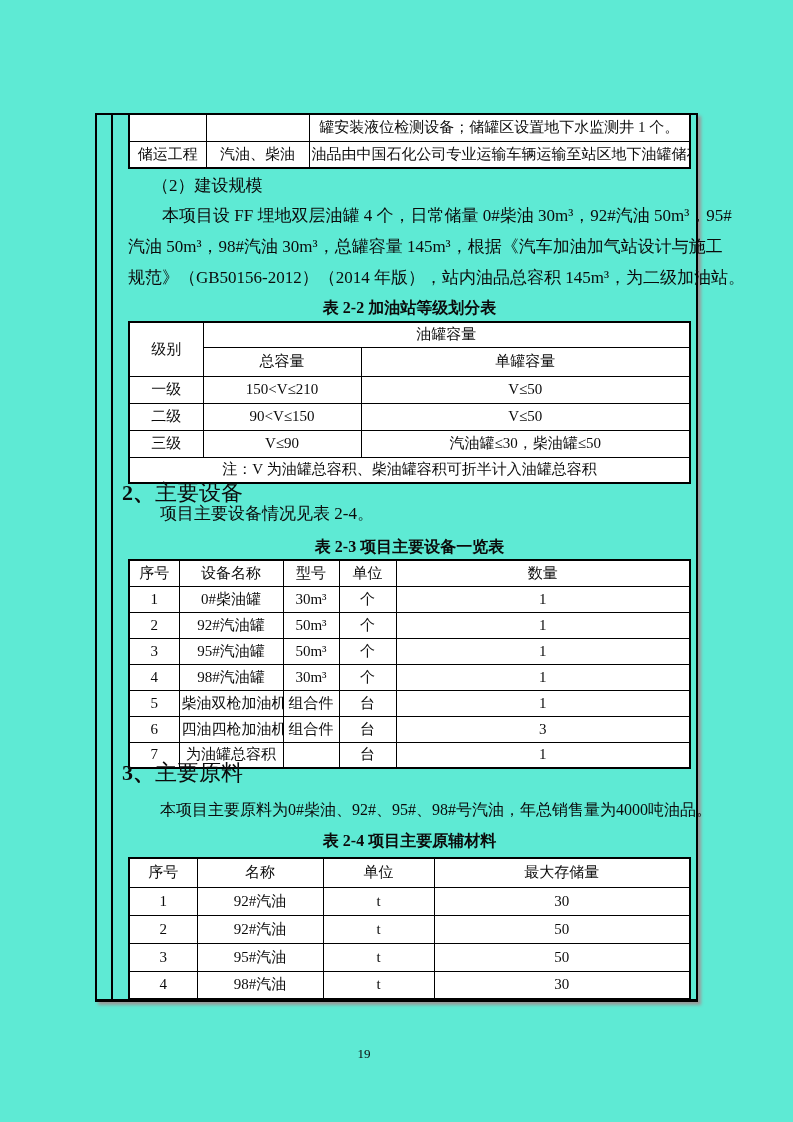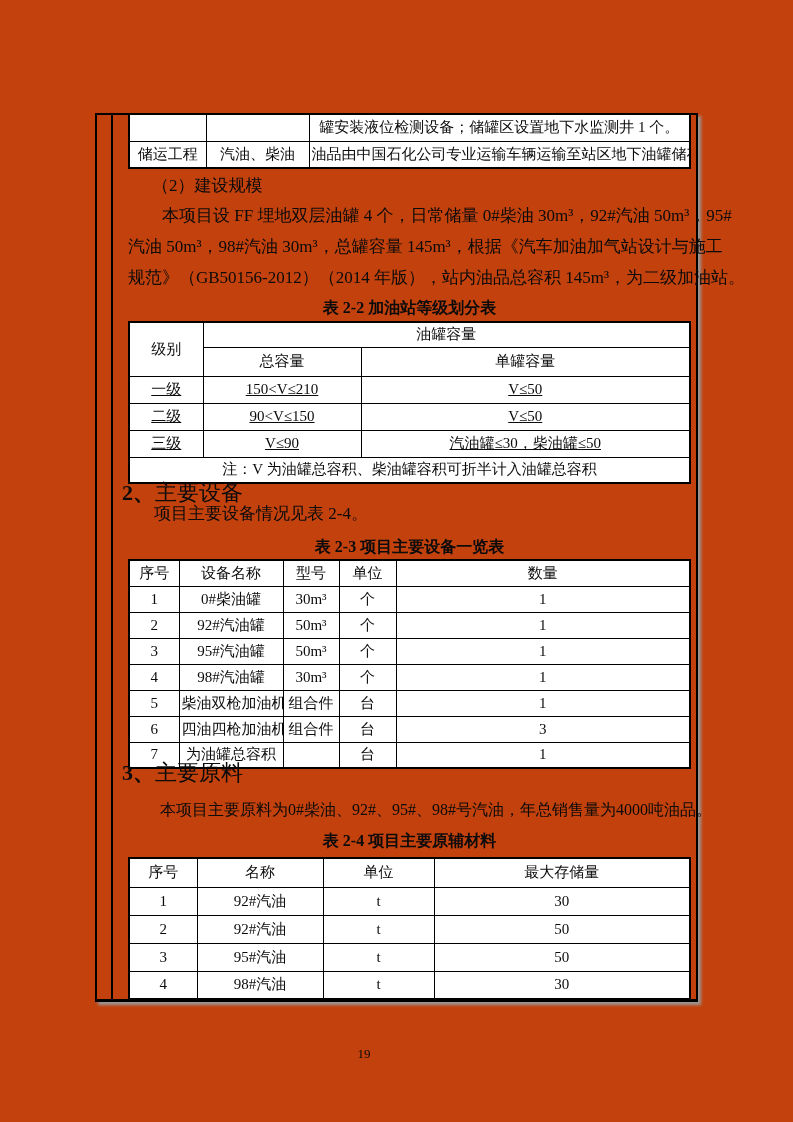--- a/index.html
+++ b/index.html
@@ -1,17 +1,17 @@
 <!DOCTYPE html>
 <html><head>
 <meta charset="utf-8">
 <style>
   html,body{margin:0;padding:0;background:#ffffff;}
   .page{
-    position:relative;width:793px;height:1122px;background:#c2410c;
+    position:relative;width:793px;height:1122px;background:#5eead4;
     font-family:"Liberation Serif","DejaVu Serif",serif;color:#0b0b0b;
     overflow:hidden;
   }
   
   .frame{
     position:absolute;left:95px;top:113px;width:603px;height:889px;
     box-sizing:border-box;border:2px solid #000;border-bottom-width:3px;
     box-shadow:3px 3px 3px #9a9a9a;
   }
   .inner-vline{
@@ -38,26 +38,26 @@
   .pline{height:31px;line-height:31px;text-align:justify;text-align-last:justify;white-space:nowrap;}
   .pline.indent{padding-left:34px;}
   .caption{
     position:absolute;left:128px;width:563px;text-align:center;
     font-weight:bold;font-size:16px;line-height:20px;
   }
   .cap22{top:298px;} .cap23{top:537px;} .cap24{top:831px;}
   
   .t22{left:128px;top:321px;width:563px;}
   .t22 tr.rh1{height:25px;} .t22 tr.rh2{height:29px;}
-  .t22 tr.rd{height:27px;text-decoration:underline;} .t22 tr.rn{height:26px;padding-left:28px;}
+  .t22 tr.rd{height:27px;} .t22 tr.rn{height:26px;padding-left:28px;}
   
   .sec{position:absolute;left:122px;font-size:22px;line-height:21px;}
   .sec .num{font-weight:bold;}
   .sec2{top:482px;} .sec3{top:762px;}
-  .secbody2{position:absolute;left:154px;top:503px;font-size:17px;line-height:21px;}
+  .secbody2{position:absolute;left:160px;top:503px;font-size:17px;line-height:21px;}
   .secbody3{
     position:absolute;left:128px;top:799px;width:563px;box-sizing:border-box;
     padding-left:32px;font-size:16px;line-height:22px;
     text-align:justify;text-align-last:justify;white-space:nowrap;
   }
   
   .t23{left:128px;top:559px;width:563px;border-bottom-width:3px;}
   .t23 tr{height:26px;}
   
   .t24{left:128px;top:857px;width:563px;border-bottom-width:3px;}

